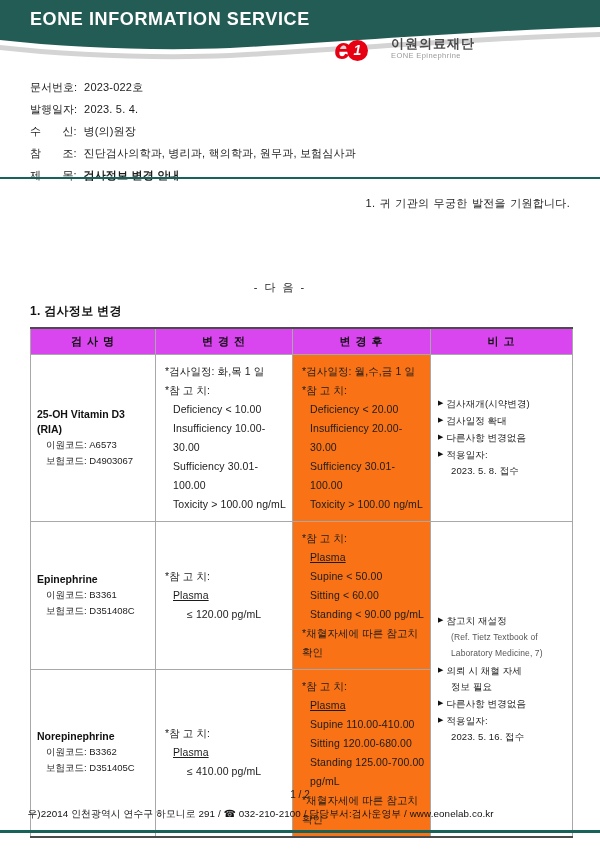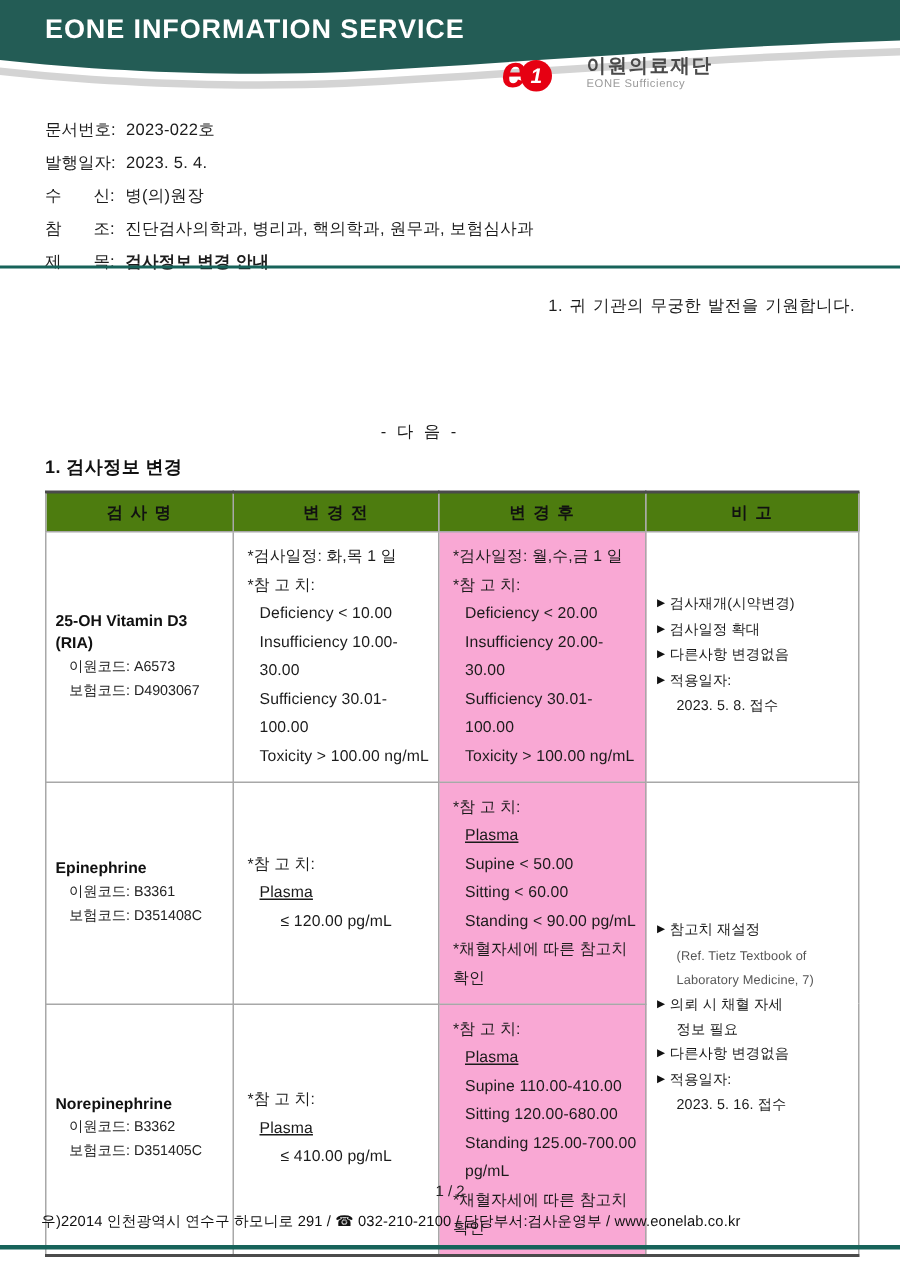--- a/index.html
+++ b/index.html
@@ -51,29 +51,29 @@
   .daum{position:absolute;top:280px;left:0;width:560px;text-align:center;font-size:11px;color:#1c1c1c;letter-spacing:2px;}
 
   .section-title{position:absolute;top:303px;left:30px;font-size:12px;font-weight:bold;color:#111;letter-spacing:0.3px;}
 
   
   .tbl-wrap{position:absolute;top:327px;left:30px;}
   table.info{border-collapse:collapse;table-layout:fixed;width:542px;
     border-top:2px solid #4b4b4b;border-bottom:2px solid #4b4b4b;}
   table.info th,table.info td{border:1px solid #a8a8a8;vertical-align:middle;}
   col.c1{width:125px;}col.c2{width:137px;}col.c3{width:138px;}col.c4{width:142px;}
-  th.hcell{height:26px;background:#4d7c0f;font-size:11px;font-weight:bold;color:#111;letter-spacing:1px;}
+  th.hcell{height:26px;background:#d946ef;font-size:11px;font-weight:bold;color:#111;letter-spacing:1px;}
   td.cell-name{padding:4px 4px 4px 6px;}
   tr.row-1{height:120px;}
   tr.row-2{height:136px;}
   tr.row-3{height:160px;}
   .test-name{font-size:10.5px;font-weight:bold;color:#111;line-height:15px;}
   .test-code{font-size:9.5px;color:#222;padding-left:9px;line-height:16px;}
   td.cell-ba{padding:7px 4px 7px 9px;font-size:10.5px;color:#1b1b1b;}
-  td.cell-after{background:#f9a8d4;}
+  td.cell-after{background:#f97316;}
   td.cell-rm{padding:5px 2px 5px 7px;font-size:9.5px;color:#1b1b1b;}
   .cline{line-height:19px;letter-spacing:0.1px;}
   td.cell-rm .cline{line-height:16.5px;}
   td.cell-ba .ind1{padding-left:8px;}
   td.cell-ba .ind2{padding-left:22px;}
   td.cell-rm .ind1{padding-left:13px;}
   .cline .ul{text-decoration:underline;}
   .cline.small{font-size:8.5px;color:#555;line-height:13px;}
   .blt{font-size:7px;margin-right:3px;vertical-align:1.5px;color:#111;}
 
@@ -92,21 +92,21 @@
       <path d="M0,0 H600 V37 C470,41 330,53 230,58 C160,61 70,58 0,50 Z" fill="#d4d4d4"></path>
       <path d="M0,0 H600 V32 C470,36 330,48 230,53 C160,56 70,53 0,45 Z" fill="#ffffff"></path>
       <path d="M0,0 H600 V27 C470,31 330,43 230,48 C160,51 70,48 0,40 Z" fill="#235c55"></path>
     </svg>
     <div class="hdr-title">EONE INFORMATION SERVICE</div>
     <div class="logo">
       <span class="logo-e">e</span>
       <span class="logo-circle">1</span>
       <span class="logo-text">
         <span class="logo-ko" style="display:block">이원의료재단</span>
-        <span class="logo-en" style="display:block">EONE Sufficiency</span>
+        <span class="logo-en" style="display:block">EONE Epinephrine</span>
       </span>
     </div>
   </div>
 
   <div class="meta">
       <div class="meta-row"><span class="meta-label">문서번호:</span><span class="meta-value">2023-022호</span></div>
       <div class="meta-row"><span class="meta-label">발행일자:</span><span class="meta-value">2023. 5. 4.</span></div>
       <div class="meta-row"><span class="meta-label">수       신:</span><span class="meta-value">병(의)원장</span></div>
       <div class="meta-row"><span class="meta-label">참       조:</span><span class="meta-value">진단검사의학과, 병리과, 핵의학과, 원무과, 보험심사과</span></div>
       <div class="meta-row"><span class="meta-label">제       목:</span><span class="meta-value b">검사정보 변경 안내</span></div>

